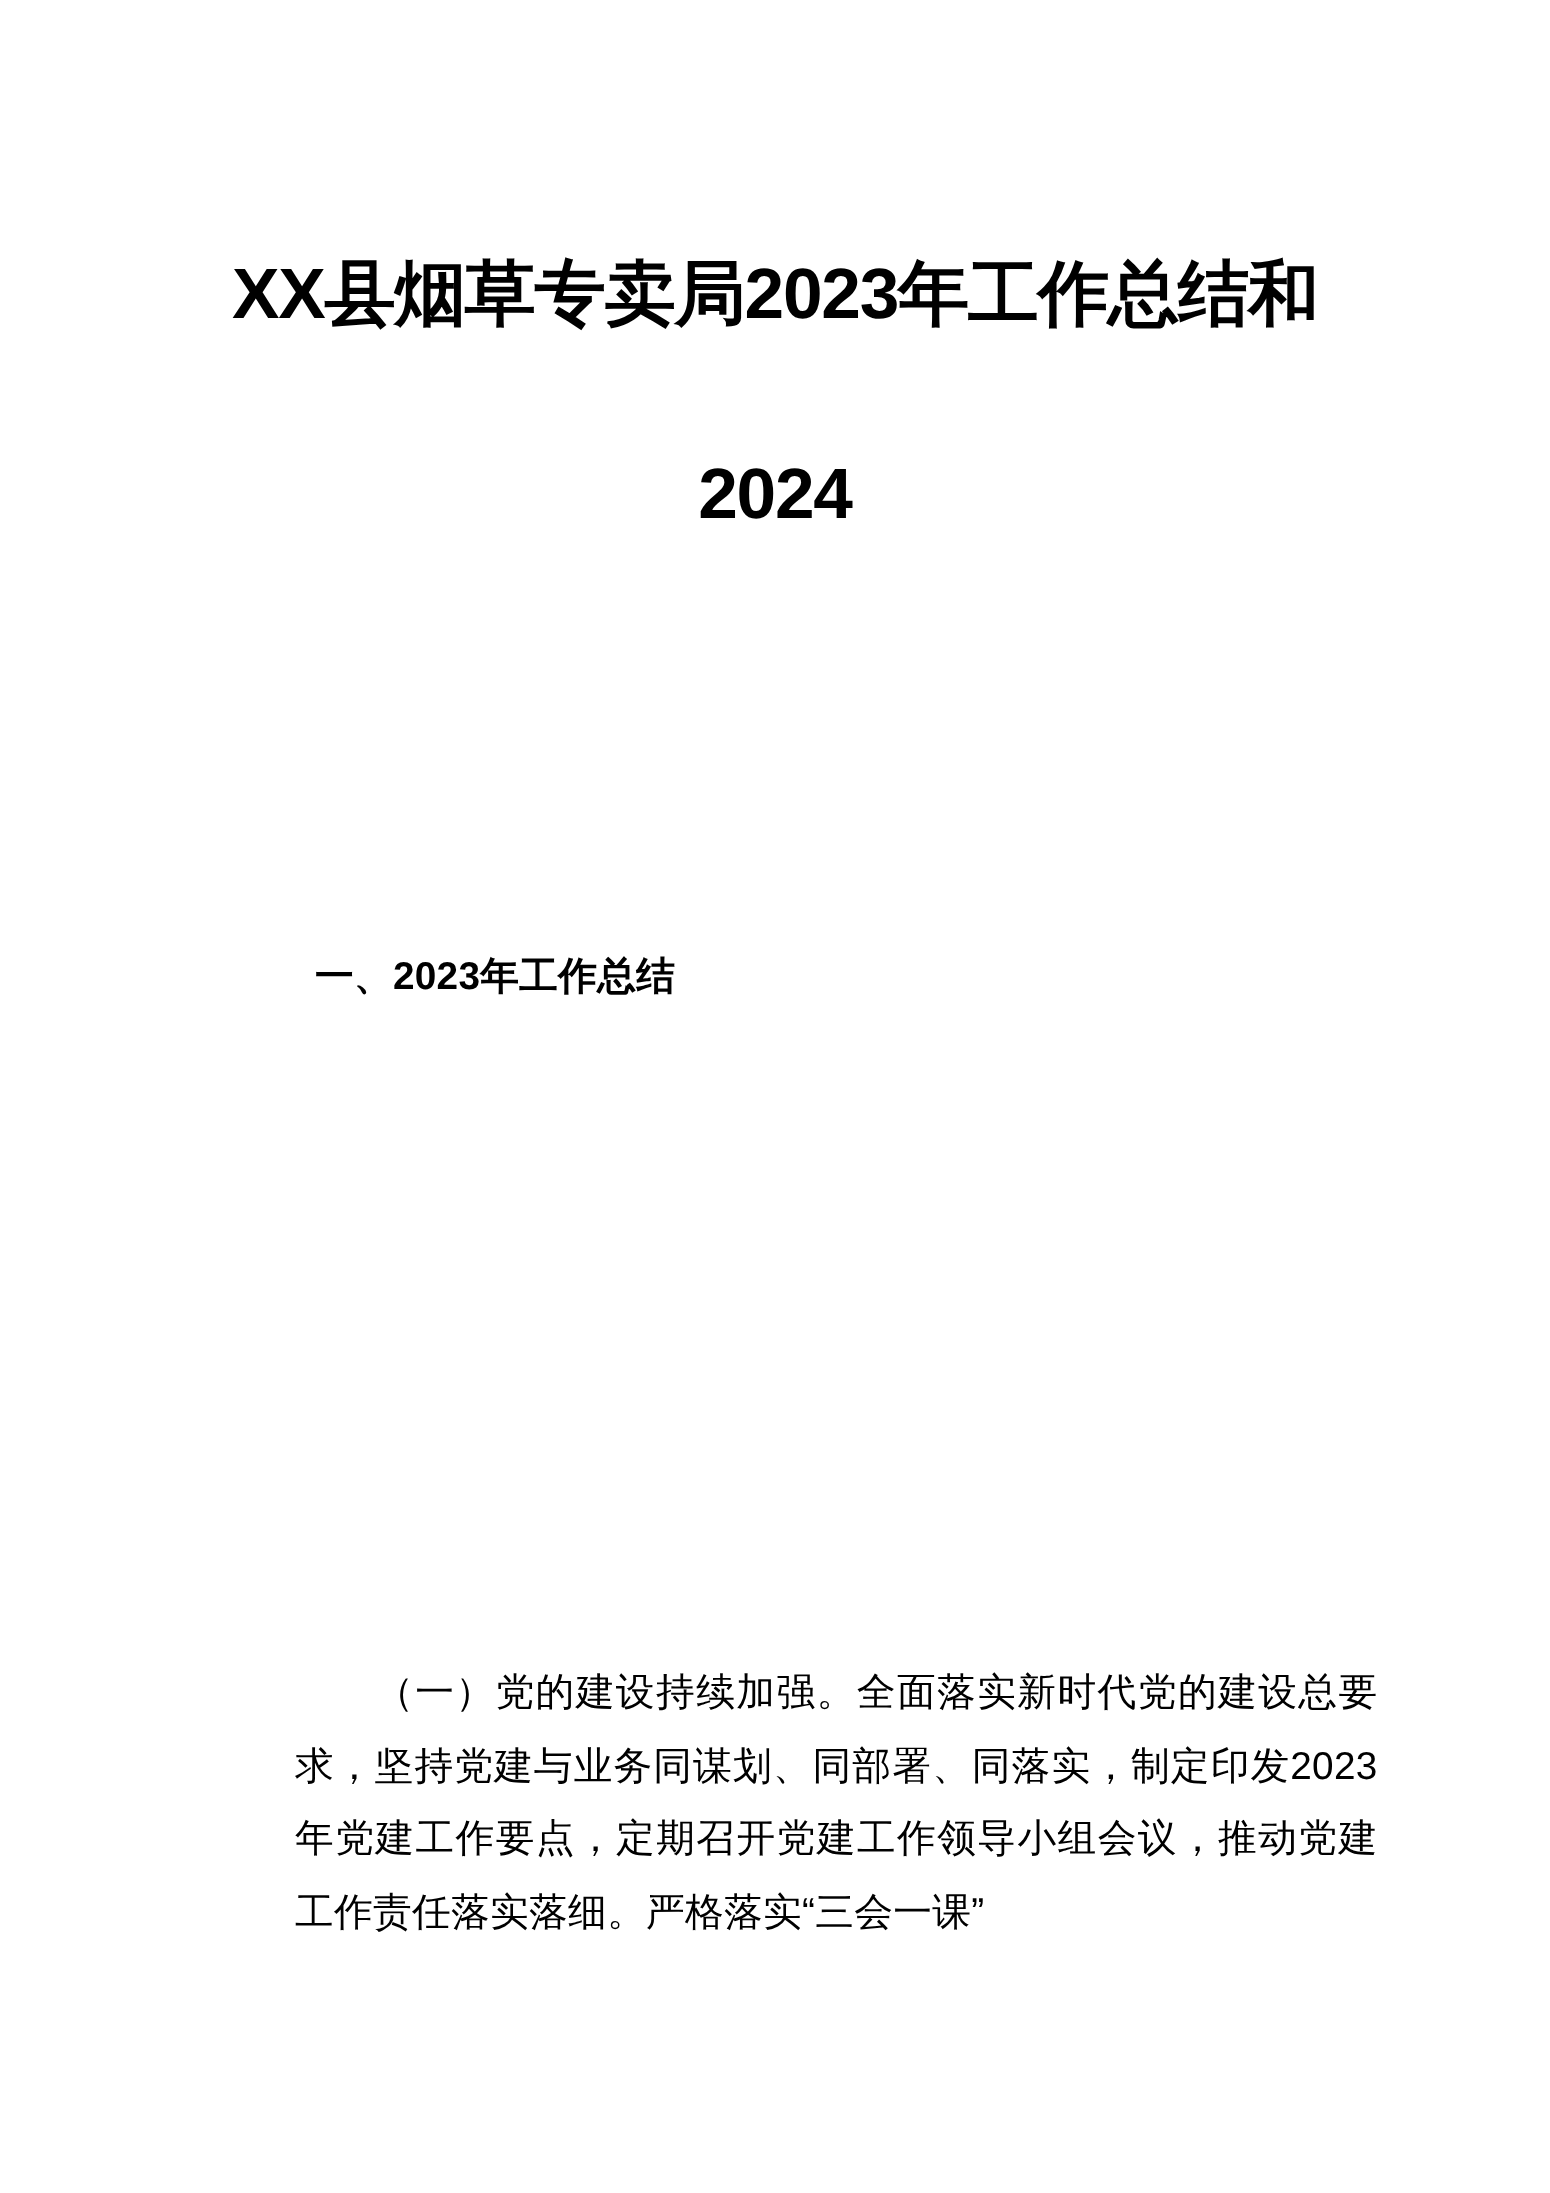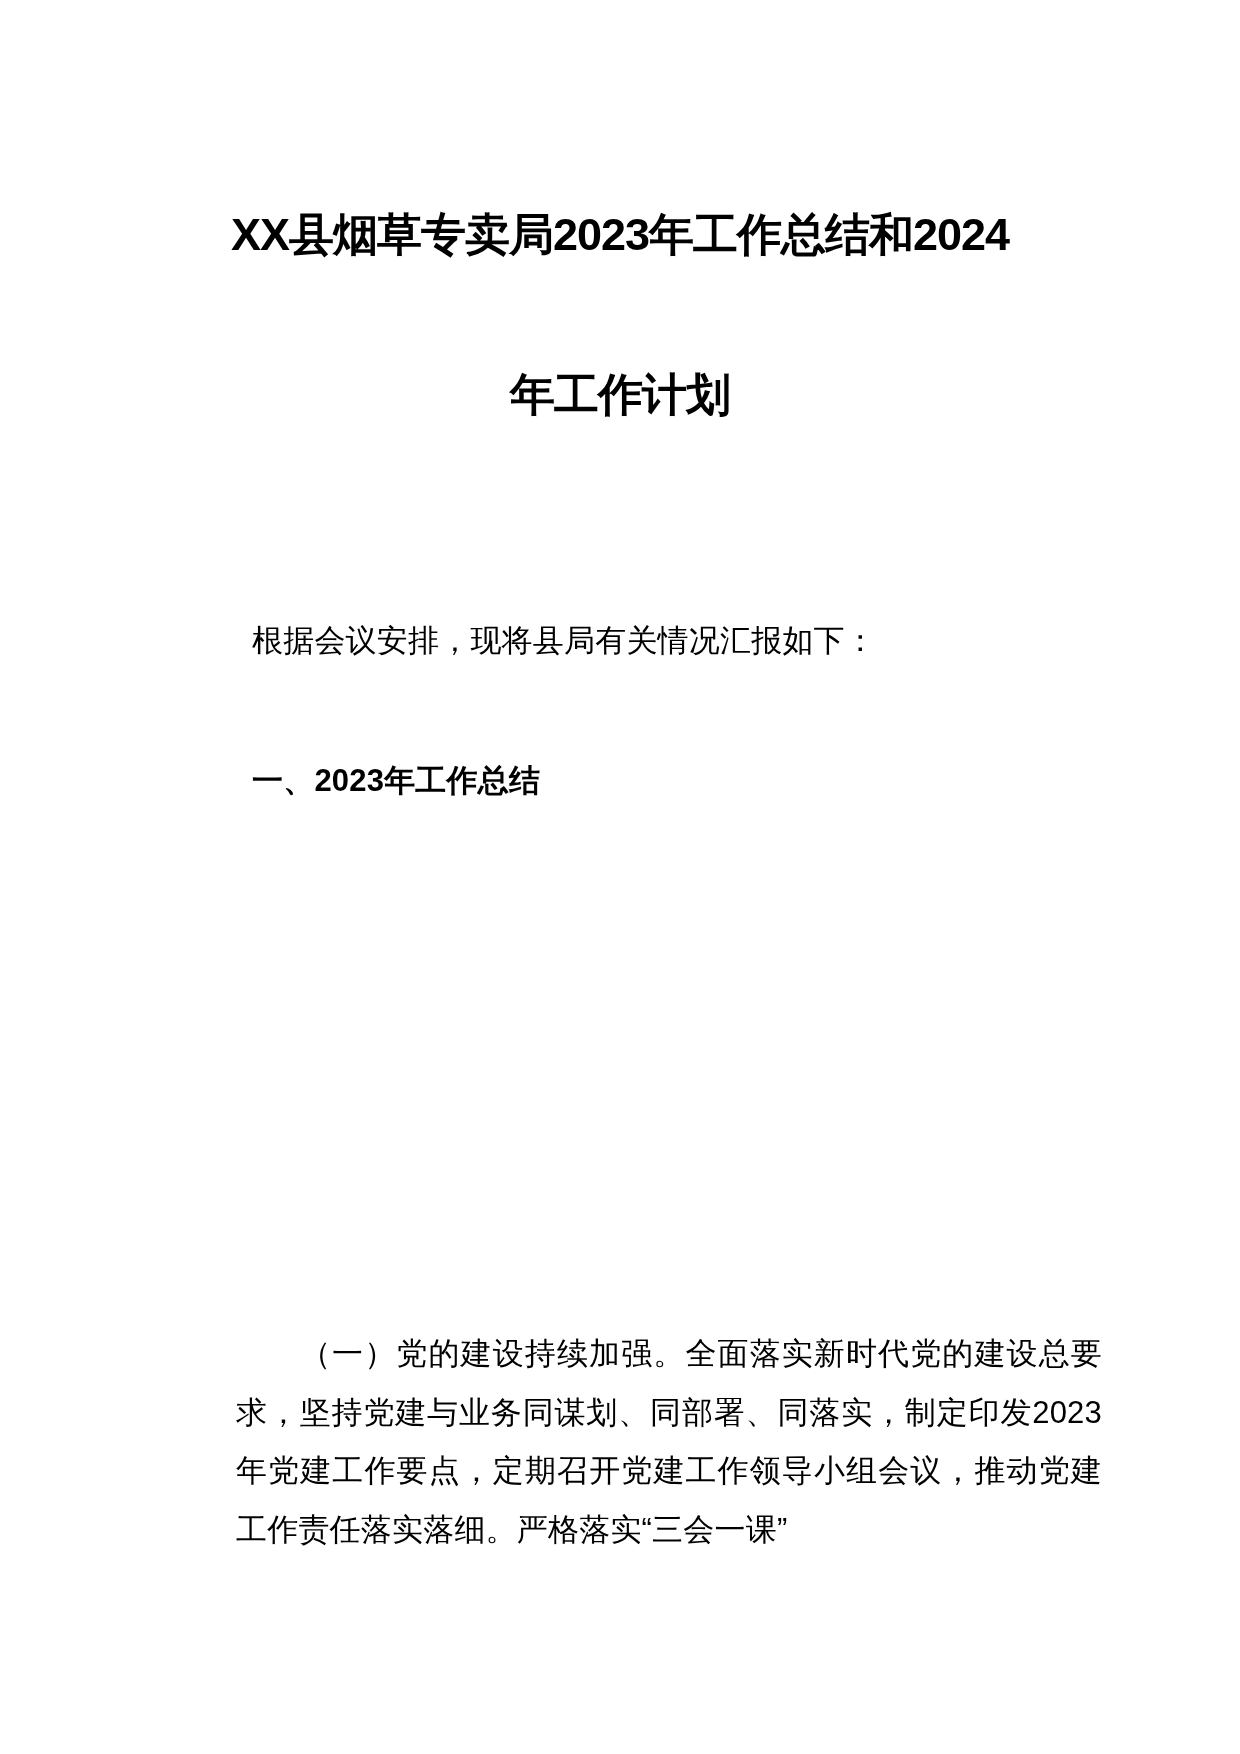--- a/index.html
+++ b/index.html
@@ -21,21 +21,21 @@
       width: 1240px;
       height: 1754px;
       background: #ffffff;
     }
     .title {
       position: absolute;
       left: 150px;
       width: 940px;
       text-align: center;
       font-weight: bold;
-      font-size: 45px;
+      font-size: 57px;
       line-height: 160px;
       margin: 0;
       top: 155px;
       letter-spacing: -1px;
     }
     .title .line { display: block; }
     .body-text {
       position: absolute;
       left: 188px;
       width: 866px;
@@ -51,22 +51,20 @@
     #section-heading { top: 752px; font-weight: bold; }
     #para-1 { top: 871px; }
     #para-2 { top: 1325px; margin-left: 48px; }
   </style>
 </head>
 <body>
 
 <div class="page">
   <h1 class="title">
     <span class="line">XX县烟草专卖局2023年工作总结和2024</span>
-    <span class="line">年工作计划</span>
   </h1>
 
-  <p id="intro" class="body-text indent">根据会议安排，现将县局有关情况汇报如下：</p>
 
   <p id="section-heading" class="body-text indent">一、2023年工作总结</p>
 
 
   <p id="para-2" class="body-text indent">（一）党的建设持续加强。全面落实新时代党的建设总要求，坚持党建与业务同谋划、同部署、同落实，制定印发2023年党建工作要点，定期召开党建工作领导小组会议，推动党建工作责任落实落细。严格落实“三会一课”</p>
 </div>
 
 </body></html>

